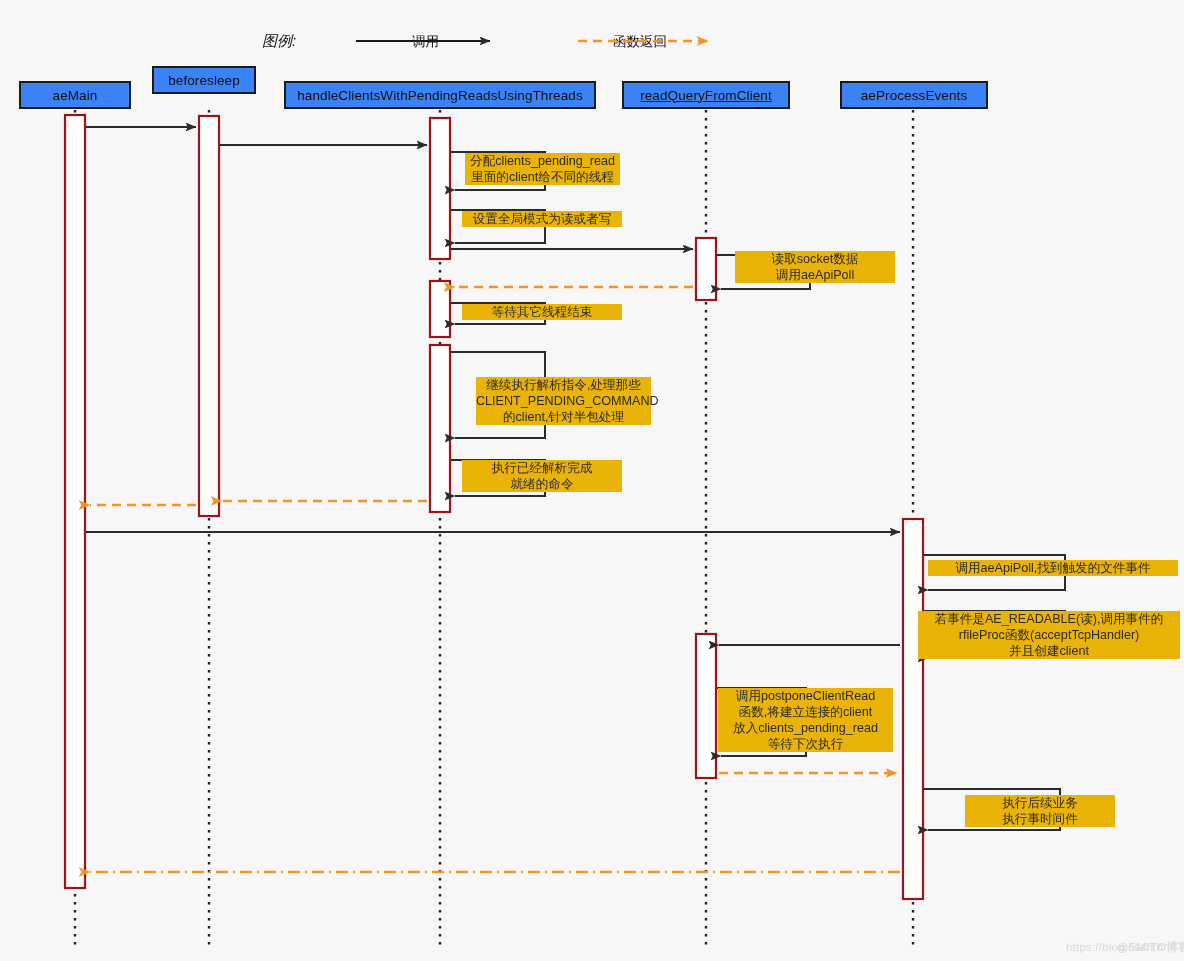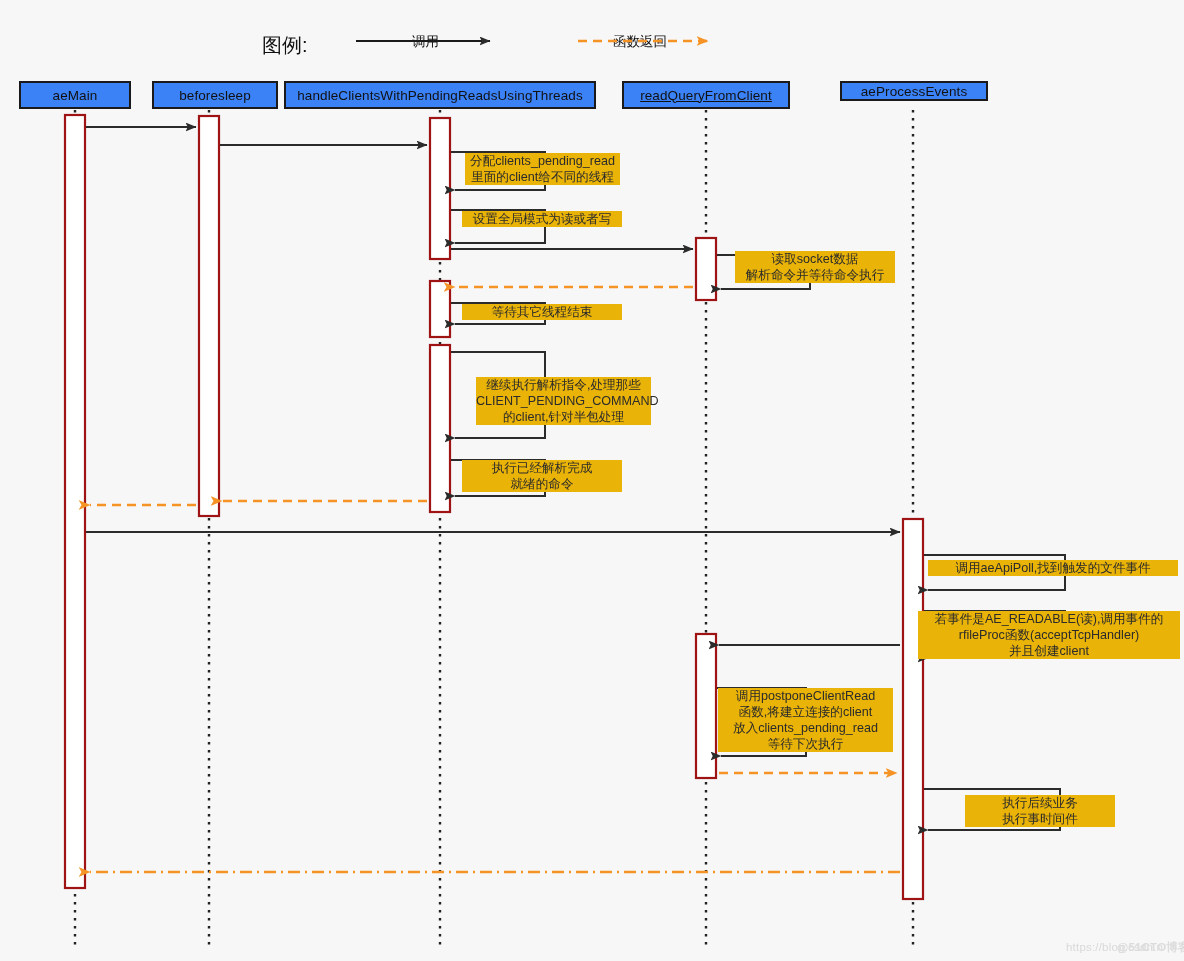--- a/index.html
+++ b/index.html
@@ -27,21 +27,21 @@
     font-size:12.6px;
     color:#2b2b2b;
     line-height:16px;
     text-align:center;
     white-space:pre;
     background:#eab308;
     pointer-events:none;
   }
   .legend-title{
     position:absolute;
-    font-size:20px;color:#111;
+    font-size:15px;color:#111;font-style:italic;
   }
   .legend-text{
     position:absolute;
     font-size:13.5px;color:#111;
     background:#f7f7f7;
     padding:0 2px;
   }
   .watermark{
     position:absolute;
     font-size:11.5px;
@@ -56,30 +56,30 @@
 
 <div id="stage">
 
   <div class="legend-title" style="left:262px;top:32px;">图例:</div>
   <div class="legend-text" style="left:410px;top:33px;">调用</div>
   <div class="legend-text" style="left:611px;top:33px;">函数返回</div>
 
   <div class="lifeline-box" style="left:19px;top:81px;width:112px;height:28px;">
     <span>aeMain</span>
   </div>
-  <div class="lifeline-box" style="left:152px;top:81px;width:126px;height:28px;">
+  <div class="lifeline-box" style="left:152px;top:66px;width:104px;height:28px;">
     <span>beforesleep</span>
   </div>
   <div class="lifeline-box" style="left:284px;top:81px;width:312px;height:28px;">
     <span>handleClientsWithPendingReadsUsingThreads</span>
   </div>
   <div class="lifeline-box" style="left:622px;top:81px;width:168px;height:28px;text-decoration:underline;">
     <span>readQueryFromClient</span>
   </div>
-  <div class="lifeline-box" style="left:840px;top:81px;width:148px;height:20px;">
+  <div class="lifeline-box" style="left:840px;top:81px;width:148px;height:28px;">
     <span>aeProcessEvents</span>
   </div>
 
   <svg class="layer" viewBox="0 0 1184 961">
     <defs>
       <marker id="ah-black" markerWidth="11" markerHeight="9" refX="10.5" refY="4.5" orient="auto" markerUnits="userSpaceOnUse">
         <path d="M0,0 L11,4.5 L0,9 L2.2,4.5 Z" fill="#2b2b2b"></path>
       </marker>
       <marker id="ah-black-l" markerWidth="11" markerHeight="9" refX="0.5" refY="4.5" orient="auto" markerUnits="userSpaceOnUse">
         <path d="M11,0 L0,4.5 L11,9 L8.8,4.5 Z" fill="#2b2b2b"></path>
@@ -162,21 +162,21 @@
       <line x1="719" y1="773" x2="897" y2="773" stroke-dasharray="9,6" marker-end="url(#ah-orange)"></line>
        aeMain (dash-dot) --&gt;
       <line x1="900" y1="872" x2="90" y2="872" stroke-dasharray="12,5,2,5" marker-end="url(#ah-orange-l)"></line>
     </g>
   </svg>
 
   <div class="msg-label" style="left:465px;top:153px;width:155px;">分配clients_pending_read
 里面的client给不同的线程</div>
   <div class="msg-label" style="left:462px;top:211px;width:160px;">设置全局模式为读或者写</div>
   <div class="msg-label" style="left:735px;top:251px;width:160px;">读取socket数据
-解析命令并等待命令执行</div>
+调用aeApiPoll</div>
   <div class="msg-label" style="left:462px;top:304px;width:160px;">等待其它线程结束</div>
   <div class="msg-label" style="left:476px;top:377px;width:175px;">继续执行解析指令,处理那些
 CLIENT_PENDING_COMMAND
 的client,针对半包处理</div>
   <div class="msg-label" style="left:462px;top:460px;width:160px;">执行已经解析完成
 就绪的命令</div>
   <div class="msg-label" style="left:928px;top:560px;width:250px;">调用aeApiPoll,找到触发的文件事件</div>
   <div class="msg-label" style="left:918px;top:611px;width:262px;">若事件是AE_READABLE(读),调用事件的
 rfileProc函数(acceptTcpHandler)
 并且创建client</div>

